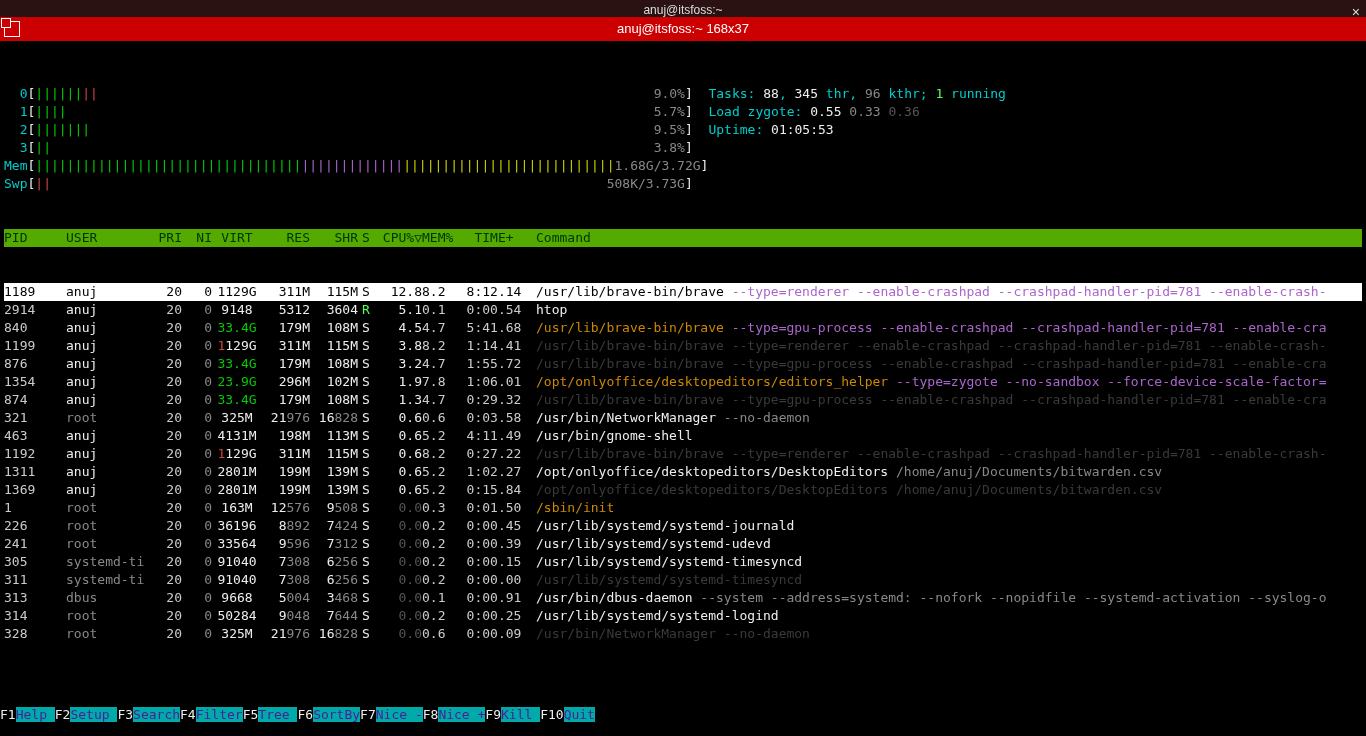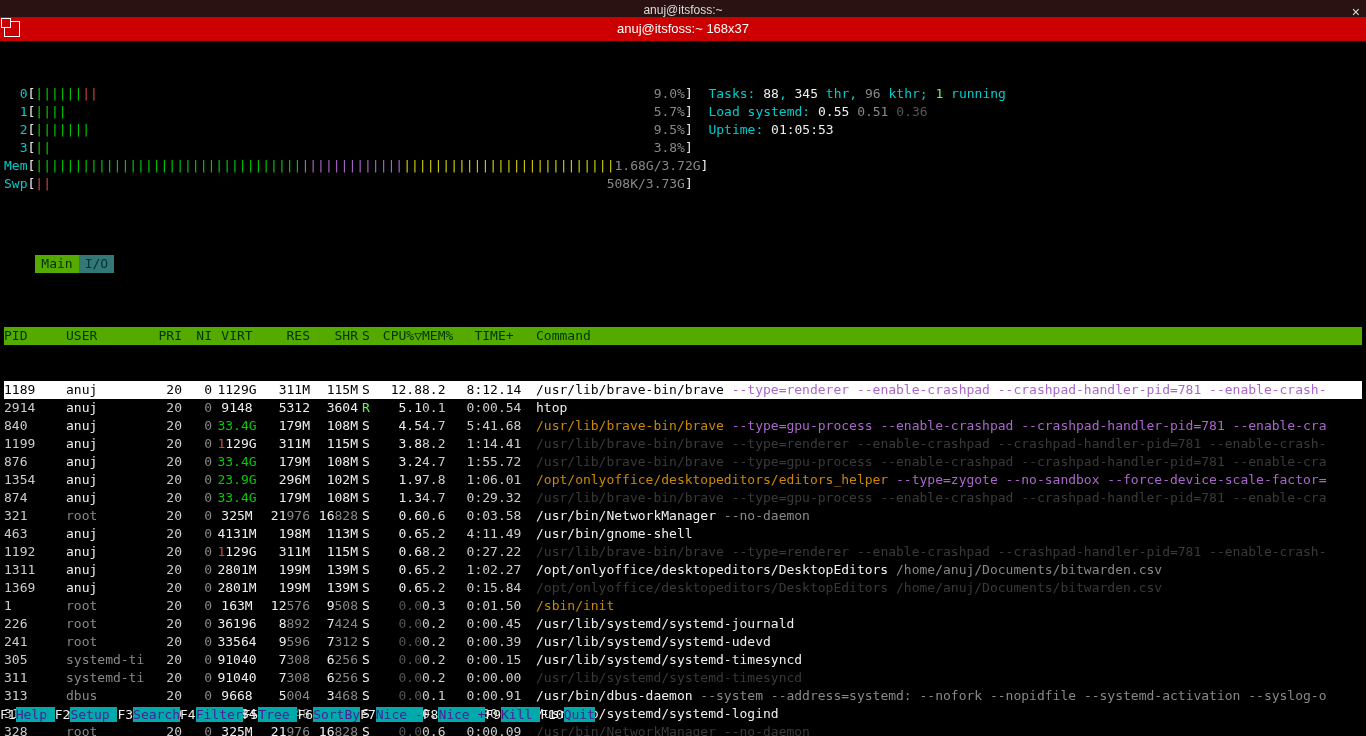--- a/index.html
+++ b/index.html
@@ -52,26 +52,23 @@
   <span>anuj@itsfoss:~</span>
   <span class="close">×</span>
 </div>
 <div class="redstrip">
   <span class="icon"></span>
   <span>anuj@itsfoss:~ 168x37</span>
 </div>
 
 <div class="term">
   <div id="meters">  <span class="cyan">0</span><span class="white">[</span><span class="green">||||||</span><span class="red">||</span>                                                                       <span class="grey">9.0%</span><span class="white">]</span>  <span class="cyan">Tasks: </span><span class="white">88</span><span class="cyan">, </span><span class="white">345</span><span class="cyan"> thr, </span><span class="grey">96</span><span class="cyan"> kthr; </span><span class="brgreen">1</span><span class="cyan"> running</span>
-  <span class="cyan">1</span><span class="white">[</span><span class="green">||||</span><span class="red"></span>                                                                           <span class="grey">5.7%</span><span class="white">]</span>  <span class="cyan">Load systemd: </span><span class="white">0.55 </span><span class="grey">0.51 </span><span class="dgrey">0.36</span>
+  <span class="cyan">1</span><span class="white">[</span><span class="green">||||</span><span class="red"></span>                                                                           <span class="grey">5.7%</span><span class="white">]</span>  <span class="cyan">Load zygote: </span><span class="white">0.55 </span><span class="grey">0.33 </span><span class="dgrey">0.36</span>
   <span class="cyan">2</span><span class="white">[</span><span class="green">|||||||</span><span class="red"></span>                                                                        <span class="grey">9.5%</span><span class="white">]</span>  <span class="cyan">Uptime: </span><span class="white">01:05:53</span>
   <span class="cyan">3</span><span class="white">[</span><span class="green">||</span><span class="red"></span>                                                                             <span class="grey">3.8%</span><span class="white">]</span>
 <span class="cyan">Mem</span><span class="white">[</span><span class="green">||||||||||||||||||||||||||||||||||</span><span class="purple">|||||||||||||</span><span class="yellow">|||||||||||||||||||||||||||</span><span class="grey">1.68G/3.72G</span><span class="white">]</span>
 <span class="cyan">Swp</span><span class="white">[</span><span class="red">||</span>                                                                       <span class="grey">508K/3.73G</span><span class="white">]</span>
 </div>
-  <div class="tabsrow">
-    <span class="tab tab-act">Main</span><span class="tab tab-inact">I/O</span>
-  </div>
   <div class="hdr" id="hdr"><span class="col c-pid">PID</span><span class="col c-user">USER</span><span class="col c-pri">PRI</span><span class="col c-ni">NI</span><span class="col c-virt">VIRT</span><span class="col c-res">RES</span><span class="col c-shr">SHR</span><span class="col c-s">S</span><span class="col c-cpu">CPU%▽</span><span class="col c-mem">MEM%</span><span class="col c-time">TIME+</span><span class="col c-cmd"> Command</span></div>
   <div id="rows"><div class="row sel"><span class="col c-pid">1189</span><span class="col c-user white">anuj</span><span class="col c-pri">20</span><span class="col c-ni grey">0</span><span class="col c-virt"><span class="white">1</span><span class="white">129G</span></span><span class="col c-res"><span class="white">311M</span></span><span class="col c-shr"><span class="white">115M</span></span><span class="col c-s white">S</span><span class="col c-cpu white">12.8</span><span class="col c-mem">8.2</span><span class="col c-time">8:12.14</span><span class="col c-cmd"><span class="orange">/usr/lib/brave-bin/brave</span><span class="purple"> --type=renderer --enable-crashpad --crashpad-handler-pid=781 --enable-crash-</span></span></div><div class="row"><span class="col c-pid">2914</span><span class="col c-user white">anuj</span><span class="col c-pri">20</span><span class="col c-ni grey">0</span><span class="col c-virt"><span class="white">9</span><span class="white">148</span></span><span class="col c-res"><span class="white">5312</span></span><span class="col c-shr"><span class="white">3604</span></span><span class="col c-s brgreen">R</span><span class="col c-cpu white">5.1</span><span class="col c-mem">0.1</span><span class="col c-time">0:00.54</span><span class="col c-cmd"><span class="white">htop</span><span class="purple"></span></span></div><div class="row"><span class="col c-pid">840</span><span class="col c-user white">anuj</span><span class="col c-pri">20</span><span class="col c-ni grey">0</span><span class="col c-virt"><span class="green">33.4G</span></span><span class="col c-res"><span class="white">179M</span></span><span class="col c-shr"><span class="white">108M</span></span><span class="col c-s white">S</span><span class="col c-cpu white">4.5</span><span class="col c-mem">4.7</span><span class="col c-time">5:41.68</span><span class="col c-cmd"><span class="orange">/usr/lib/brave-bin/brave</span><span class="purple"> --type=gpu-process --enable-crashpad --crashpad-handler-pid=781 --enable-cra</span></span></div><div class="row"><span class="col c-pid">1199</span><span class="col c-user white">anuj</span><span class="col c-pri">20</span><span class="col c-ni grey">0</span><span class="col c-virt"><span class="red">1</span><span class="white">129G</span></span><span class="col c-res"><span class="white">311M</span></span><span class="col c-shr"><span class="white">115M</span></span><span class="col c-s white">S</span><span class="col c-cpu white">3.8</span><span class="col c-mem">8.2</span><span class="col c-time">1:14.41</span><span class="col c-cmd"><span class="cmd-dim">/usr/lib/brave-bin/brave</span><span class="cmd-dim"> --type=renderer --enable-crashpad --crashpad-handler-pid=781 --enable-crash-</span></span></div><div class="row"><span class="col c-pid">876</span><span class="col c-user white">anuj</span><span class="col c-pri">20</span><span class="col c-ni grey">0</span><span class="col c-virt"><span class="green">33.4G</span></span><span class="col c-res"><span class="white">179M</span></span><span class="col c-shr"><span class="white">108M</span></span><span class="col c-s white">S</span><span class="col c-cpu white">3.2</span><span class="col c-mem">4.7</span><span class="col c-time">1:55.72</span><span class="col c-cmd"><span class="cmd-dim">/usr/lib/brave-bin/brave</span><span class="cmd-dim"> --type=gpu-process --enable-crashpad --crashpad-handler-pid=781 --enable-cra</span></span></div><div class="row"><span class="col c-pid">1354</span><span class="col c-user white">anuj</span><span class="col c-pri">20</span><span class="col c-ni grey">0</span><span class="col c-virt"><span class="green">23.9G</span></span><span class="col c-res"><span class="white">296M</span></span><span class="col c-shr"><span class="white">102M</span></span><span class="col c-s white">S</span><span class="col c-cpu white">1.9</span><span class="col c-mem">7.8</span><span class="col c-time">1:06.01</span><span class="col c-cmd"><span class="orange">/opt/onlyoffice/desktopeditors/editors_helper</span><span class="purple"> --type=zygote --no-sandbox --force-device-scale-factor=</span></span></div><div class="row"><span class="col c-pid">874</span><span class="col c-user white">anuj</span><span class="col c-pri">20</span><span class="col c-ni grey">0</span><span class="col c-virt"><span class="green">33.4G</span></span><span class="col c-res"><span class="white">179M</span></span><span class="col c-shr"><span class="white">108M</span></span><span class="col c-s white">S</span><span class="col c-cpu white">1.3</span><span class="col c-mem">4.7</span><span class="col c-time">0:29.32</span><span class="col c-cmd"><span class="cmd-dim">/usr/lib/brave-bin/brave</span><span class="cmd-dim"> --type=gpu-process --enable-crashpad --crashpad-handler-pid=781 --enable-cra</span></span></div><div class="row"><span class="col c-pid">321</span><span class="col c-user grey">root</span><span class="col c-pri">20</span><span class="col c-ni grey">0</span><span class="col c-virt"><span class="white">325M</span></span><span class="col c-res"><span class="white">21</span><span class="grey">976</span></span><span class="col c-shr"><span class="white">16</span><span class="grey">828</span></span><span class="col c-s white">S</span><span class="col c-cpu white">0.6</span><span class="col c-mem">0.6</span><span class="col c-time">0:03.58</span><span class="col c-cmd"><span class="white">/usr/bin/NetworkManager</span><span class="grey"> --no-daemon</span></span></div><div class="row"><span class="col c-pid">463</span><span class="col c-user white">anuj</span><span class="col c-pri">20</span><span class="col c-ni grey">0</span><span class="col c-virt"><span class="white">4</span><span class="white">131M</span></span><span class="col c-res"><span class="white">198M</span></span><span class="col c-shr"><span class="white">113M</span></span><span class="col c-s white">S</span><span class="col c-cpu white">0.6</span><span class="col c-mem">5.2</span><span class="col c-time">4:11.49</span><span class="col c-cmd"><span class="white">/usr/bin/gnome-shell</span><span class="grey"></span></span></div><div class="row"><span class="col c-pid">1192</span><span class="col c-user white">anuj</span><span class="col c-pri">20</span><span class="col c-ni grey">0</span><span class="col c-virt"><span class="red">1</span><span class="white">129G</span></span><span class="col c-res"><span class="white">311M</span></span><span class="col c-shr"><span class="white">115M</span></span><span class="col c-s white">S</span><span class="col c-cpu white">0.6</span><span class="col c-mem">8.2</span><span class="col c-time">0:27.22</span><span class="col c-cmd"><span class="cmd-dim">/usr/lib/brave-bin/brave</span><span class="cmd-dim"> --type=renderer --enable-crashpad --crashpad-handler-pid=781 --enable-crash-</span></span></div><div class="row"><span class="col c-pid">1311</span><span class="col c-user white">anuj</span><span class="col c-pri">20</span><span class="col c-ni grey">0</span><span class="col c-virt"><span class="white">2</span><span class="white">801M</span></span><span class="col c-res"><span class="white">199M</span></span><span class="col c-shr"><span class="white">139M</span></span><span class="col c-s white">S</span><span class="col c-cpu white">0.6</span><span class="col c-mem">5.2</span><span class="col c-time">1:02.27</span><span class="col c-cmd"><span class="white">/opt/onlyoffice/desktopeditors/DesktopEditors</span><span class="grey"> /home/anuj/Documents/bitwarden.csv</span></span></div><div class="row"><span class="col c-pid">1369</span><span class="col c-user white">anuj</span><span class="col c-pri">20</span><span class="col c-ni grey">0</span><span class="col c-virt"><span class="white">2</span><span class="white">801M</span></span><span class="col c-res"><span class="white">199M</span></span><span class="col c-shr"><span class="white">139M</span></span><span class="col c-s white">S</span><span class="col c-cpu white">0.6</span><span class="col c-mem">5.2</span><span class="col c-time">0:15.84</span><span class="col c-cmd"><span class="cmd-dim">/opt/onlyoffice/desktopeditors/DesktopEditors</span><span class="cmd-dim"> /home/anuj/Documents/bitwarden.csv</span></span></div><div class="row"><span class="col c-pid">1</span><span class="col c-user grey">root</span><span class="col c-pri">20</span><span class="col c-ni grey">0</span><span class="col c-virt"><span class="white">163M</span></span><span class="col c-res"><span class="white">12</span><span class="grey">576</span></span><span class="col c-shr"><span class="white">9</span><span class="grey">508</span></span><span class="col c-s white">S</span><span class="col c-cpu dgrey">0.0</span><span class="col c-mem">0.3</span><span class="col c-time">0:01.50</span><span class="col c-cmd"><span class="orange">/sbin/init</span><span class="purple"></span></span></div><div class="row"><span class="col c-pid">226</span><span class="col c-user grey">root</span><span class="col c-pri">20</span><span class="col c-ni grey">0</span><span class="col c-virt"><span class="white">36</span><span class="white">196</span></span><span class="col c-res"><span class="white">8</span><span class="grey">892</span></span><span class="col c-shr"><span class="white">7</span><span class="grey">424</span></span><span class="col c-s white">S</span><span class="col c-cpu dgrey">0.0</span><span class="col c-mem">0.2</span><span class="col c-time">0:00.45</span><span class="col c-cmd"><span class="white">/usr/lib/systemd/systemd-journald</span><span class="grey"></span></span></div><div class="row"><span class="col c-pid">241</span><span class="col c-user grey">root</span><span class="col c-pri">20</span><span class="col c-ni grey">0</span><span class="col c-virt"><span class="white">33</span><span class="white">564</span></span><span class="col c-res"><span class="white">9</span><span class="grey">596</span></span><span class="col c-shr"><span class="white">7</span><span class="grey">312</span></span><span class="col c-s white">S</span><span class="col c-cpu dgrey">0.0</span><span class="col c-mem">0.2</span><span class="col c-time">0:00.39</span><span class="col c-cmd"><span class="white">/usr/lib/systemd/systemd-udevd</span><span class="grey"></span></span></div><div class="row"><span class="col c-pid">305</span><span class="col c-user grey">systemd-ti</span><span class="col c-pri">20</span><span class="col c-ni grey">0</span><span class="col c-virt"><span class="white">91</span><span class="white">040</span></span><span class="col c-res"><span class="white">7</span><span class="grey">308</span></span><span class="col c-shr"><span class="white">6</span><span class="grey">256</span></span><span class="col c-s white">S</span><span class="col c-cpu dgrey">0.0</span><span class="col c-mem">0.2</span><span class="col c-time">0:00.15</span><span class="col c-cmd"><span class="white">/usr/lib/systemd/systemd-timesyncd</span><span class="grey"></span></span></div><div class="row"><span class="col c-pid">311</span><span class="col c-user grey">systemd-ti</span><span class="col c-pri">20</span><span class="col c-ni grey">0</span><span class="col c-virt"><span class="white">91</span><span class="white">040</span></span><span class="col c-res"><span class="white">7</span><span class="grey">308</span></span><span class="col c-shr"><span class="white">6</span><span class="grey">256</span></span><span class="col c-s white">S</span><span class="col c-cpu dgrey">0.0</span><span class="col c-mem">0.2</span><span class="col c-time">0:00.00</span><span class="col c-cmd"><span class="cmd-dim">/usr/lib/systemd/systemd-timesyncd</span><span class="cmd-dim"></span></span></div><div class="row"><span class="col c-pid">313</span><span class="col c-user grey">dbus</span><span class="col c-pri">20</span><span class="col c-ni grey">0</span><span class="col c-virt"><span class="white">9</span><span class="white">668</span></span><span class="col c-res"><span class="white">5</span><span class="grey">004</span></span><span class="col c-shr"><span class="white">3</span><span class="grey">468</span></span><span class="col c-s white">S</span><span class="col c-cpu dgrey">0.0</span><span class="col c-mem">0.1</span><span class="col c-time">0:00.91</span><span class="col c-cmd"><span class="white">/usr/bin/dbus-daemon</span><span class="grey"> --system --address=systemd: --nofork --nopidfile --systemd-activation --syslog-o</span></span></div><div class="row"><span class="col c-pid">314</span><span class="col c-user grey">root</span><span class="col c-pri">20</span><span class="col c-ni grey">0</span><span class="col c-virt"><span class="white">50</span><span class="white">284</span></span><span class="col c-res"><span class="white">9</span><span class="grey">048</span></span><span class="col c-shr"><span class="white">7</span><span class="grey">644</span></span><span class="col c-s white">S</span><span class="col c-cpu dgrey">0.0</span><span class="col c-mem">0.2</span><span class="col c-time">0:00.25</span><span class="col c-cmd"><span class="white">/usr/lib/systemd/systemd-logind</span><span class="grey"></span></span></div><div class="row"><span class="col c-pid">328</span><span class="col c-user grey">root</span><span class="col c-pri">20</span><span class="col c-ni grey">0</span><span class="col c-virt"><span class="white">325M</span></span><span class="col c-res"><span class="white">21</span><span class="grey">976</span></span><span class="col c-shr"><span class="white">16</span><span class="grey">828</span></span><span class="col c-s white">S</span><span class="col c-cpu dgrey">0.0</span><span class="col c-mem">0.6</span><span class="col c-time">0:00.09</span><span class="col c-cmd"><span class="cmd-dim">/usr/bin/NetworkManager</span><span class="cmd-dim"> --no-daemon</span></span></div></div>
 </div>
 
 <div class="fkeys" id="fkeys"><span class="fk">F1</span><span class="fklbl">Help  </span><span class="fk">F2</span><span class="fklbl">Setup </span><span class="fk">F3</span><span class="fklbl">Search</span><span class="fk">F4</span><span class="fklbl">Filter</span><span class="fk">F5</span><span class="fklbl">Tree  </span><span class="fk">F6</span><span class="fklbl">SortBy</span><span class="fk">F7</span><span class="fklbl">Nice -</span><span class="fk">F8</span><span class="fklbl">Nice +</span><span class="fk">F9</span><span class="fklbl">Kill  </span><span class="fk">F10</span><span class="fklbl">Quit</span><span class="fklbl">                                                                                                                        </span></div>
 
 </body></html>

